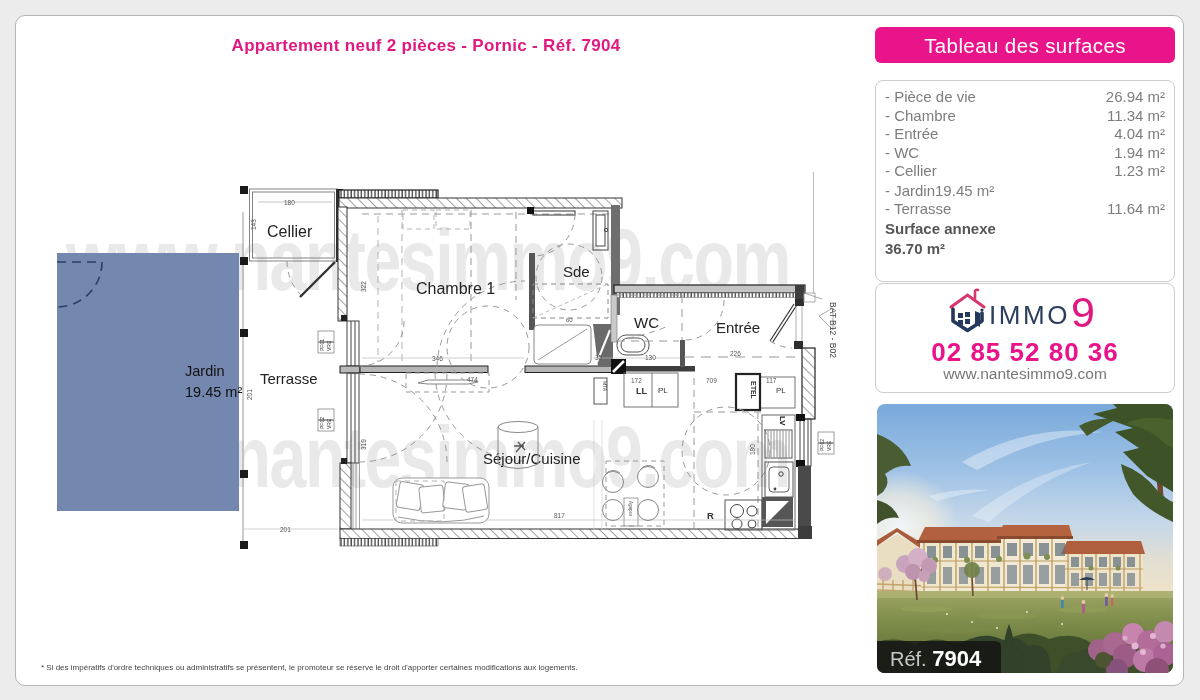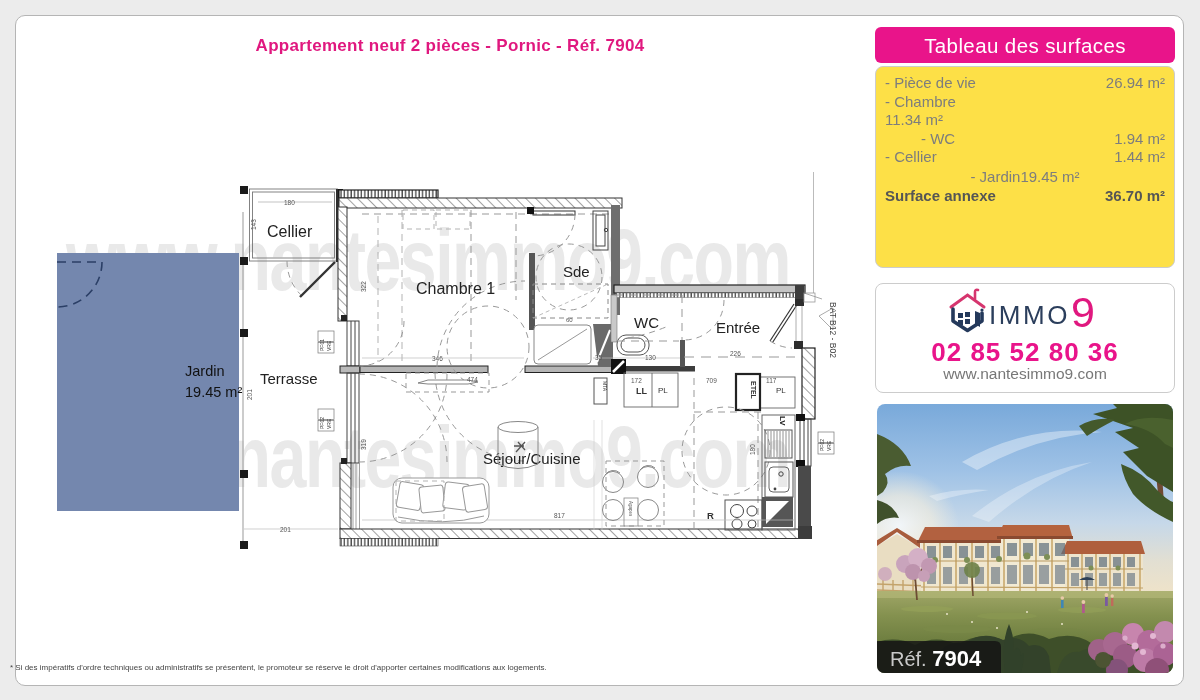--- a/index.html
+++ b/index.html
@@ -1,18 +1,18 @@
 <!DOCTYPE html>
 <html><head>
 <meta charset="utf-8">
 <style>
   html,body{margin:0;padding:0;}
   body{width:1200px;height:700px;background:#ececec;font-family:"Liberation Sans",sans-serif;position:relative;overflow:hidden;}
   .card{position:absolute;left:15px;top:15px;width:1167px;height:669px;background:#fff;border:1px solid #b5b5b5;border-radius:10px;}
-  .title{position:absolute;left:0;top:36px;width:852px;text-align:center;font-size:17px;font-weight:bold;color:#e0187f;letter-spacing:.3px;margin-left:24px;}
+  .title{position:absolute;left:0;top:36px;width:852px;text-align:center;font-size:17px;font-weight:bold;color:#e0187f;letter-spacing:.3px;}
   
 </style>
 </head>
 <body>
 
 <div class="card"></div>
 
 <div class="title">Appartement neuf 2 pièces - Pornic - Réf. 7904</div>
 
 <svg id="plan" width="880" height="700" viewBox="0 0 880 700" style="position:absolute;left:0;top:0;">
@@ -357,43 +357,51 @@
 <text x="260" y="384" font-size="15" fill="#222">Terrasse</text>
 
 <line x1="244" y1="529" x2="338" y2="529" stroke="#bbb" stroke-width=".7"></line>
 <text x="280" y="532" font-size="6.5" fill="#555">201</text>
 <text x="252" y="400" font-size="6.5" fill="#555" transform="rotate(-90 252 400)">201</text>
 
 </svg>
 
 <div style="position:absolute;left:875px;top:27px;width:300px;height:36px;background:#e9148a;border-radius:6px;color:#fff;font-size:20.5px;letter-spacing:.4px;text-align:center;line-height:37px;">Tableau des surfaces</div>
 
-<div style="position:absolute;left:875px;top:66px;width:298px;height:200px;background:#fde047;border:1px solid #ccc;border-radius:8px;font-size:15px;color:#7d7d7d;">
+<div style="position:absolute;left:875px;top:80px;width:298px;height:200px;background:#ffffff;border:1px solid #ccc;border-radius:8px;font-size:15px;color:#7d7d7d;">
   <div style="padding:7px 9px 0 9px;">
     <div style="display:flex;justify-content:space-between;line-height:18.6px;">
         <span>- Pièce de vie</span>
         <span>26.94 m²</span>
       </div>
-    <div style="display:flex;justify-content:space-between;line-height:18.6px;flex-direction:column;">
+    <div style="display:flex;justify-content:space-between;line-height:18.6px;">
         <span>- Chambre</span>
         <span>11.34 m²</span>
       </div>
-    <div style="display:flex;justify-content:space-between;line-height:18.6px;margin-left:36px;">
+    <div style="display:flex;justify-content:space-between;line-height:18.6px;">
+        <span>- Entrée</span>
+        <span>4.04 m²</span>
+      </div>
+    <div style="display:flex;justify-content:space-between;line-height:18.6px;">
         <span>- WC</span>
         <span>1.94 m²</span>
       </div>
     <div style="display:flex;justify-content:space-between;line-height:18.6px;text-align:center;">
         <span>- Cellier</span>
-        <span>1.44 m²</span>
-      </div>
-    <div style="display:flex;justify-content:center;line-height:19.5px;">
+        <span>1.23 m²</span>
+      </div>
+    <div style="display:flex;justify-content:flex-start;line-height:19.5px;">
         <span>- Jardin</span>
         <span>19.45 m²</span>
       </div>
-    <div style="display:flex;justify-content:space-between;line-height:20px;font-weight:bold;color:#555;">
+    <div style="display:flex;justify-content:space-between;line-height:18.6px;">
+        <span>- Terrasse</span>
+        <span>11.64 m²</span>
+      </div>
+    <div style="display:flex;justify-content:space-between;line-height:20px;font-weight:bold;color:#555;flex-direction:column;">
         <span>Surface annexe</span>
         <span>36.70 m²</span>
       </div>
   </div>
 </div>
 
 <div style="position:absolute;left:875px;top:283px;width:298px;height:108px;background:#fff;border:1px solid #ccc;border-radius:8px;"></div>
 
 <svg width="300" height="120" viewBox="0 0 300 120" style="position:absolute;left:875px;top:283px;">
 
@@ -627,13 +635,13 @@
       <circle cx="226" cy="256" r="8" fill="#4c5433"></circle>
     </g>
 
     <circle cx="8" cy="170" r="7" fill="#c9a4bc" opacity=".8"></circle>
   </g>
 
   <path d="M0,237 L118,237 Q124,237 124,243 L124,269 L8,269 Q0,269 0,261 Z" fill="#141414" opacity=".84"></path>
   <text x="13" y="262" font-size="20" fill="#c9c9c9">Réf. <tspan font-weight="bold" font-size="22" fill="#fff">7904</tspan></text>
 </svg>
 
-<div style="position:absolute;left:10px;top:663px;font-size:8px;color:#444;">* Si des impératifs d'ordre techniques ou administratifs se présentent, le promoteur se réserve le droit d'apporter certaines modifications aux logements.</div>
+<div style="position:absolute;left:41px;top:663px;font-size:8px;color:#444;">* Si des impératifs d'ordre techniques ou administratifs se présentent, le promoteur se réserve le droit d'apporter certaines modifications aux logements.</div>
 
 </body></html>

